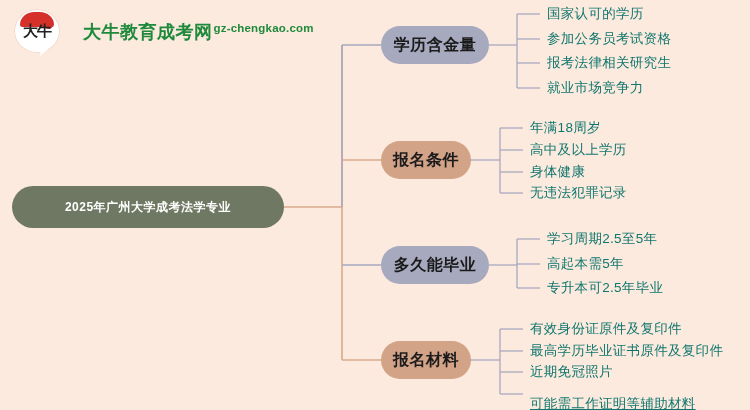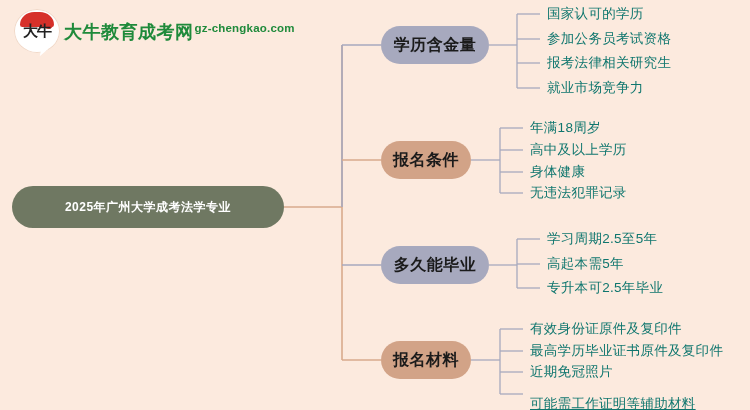--- a/index.html
+++ b/index.html
@@ -33,21 +33,21 @@
 
   
   #logo {
     position: absolute;
     left: 14px;
     top: 6px;
     width: 190px;
     height: 52px;
     display: flex;
     align-items: center;
-    gap: 4px;
+    gap: 23px;
   }
   #logo-mark {
     position: relative;
     width: 46px;
     height: 46px;
     flex: 0 0 46px;
   }
   .bubble {
     position: absolute;
     left: 0; top: 0;

